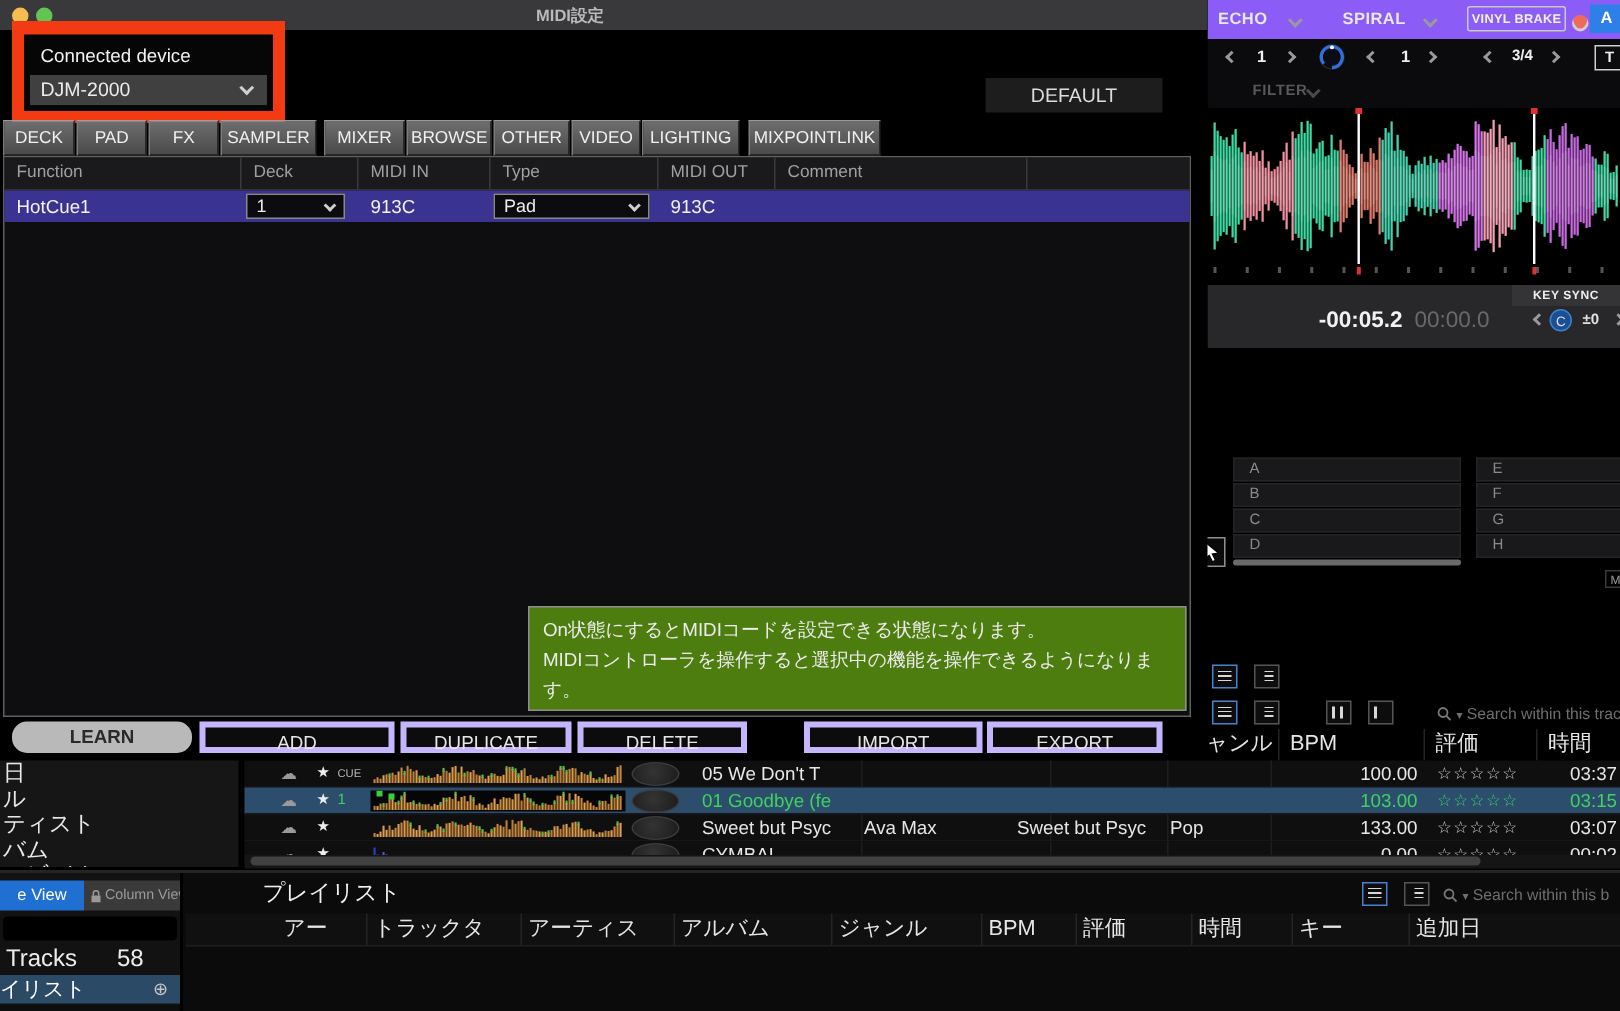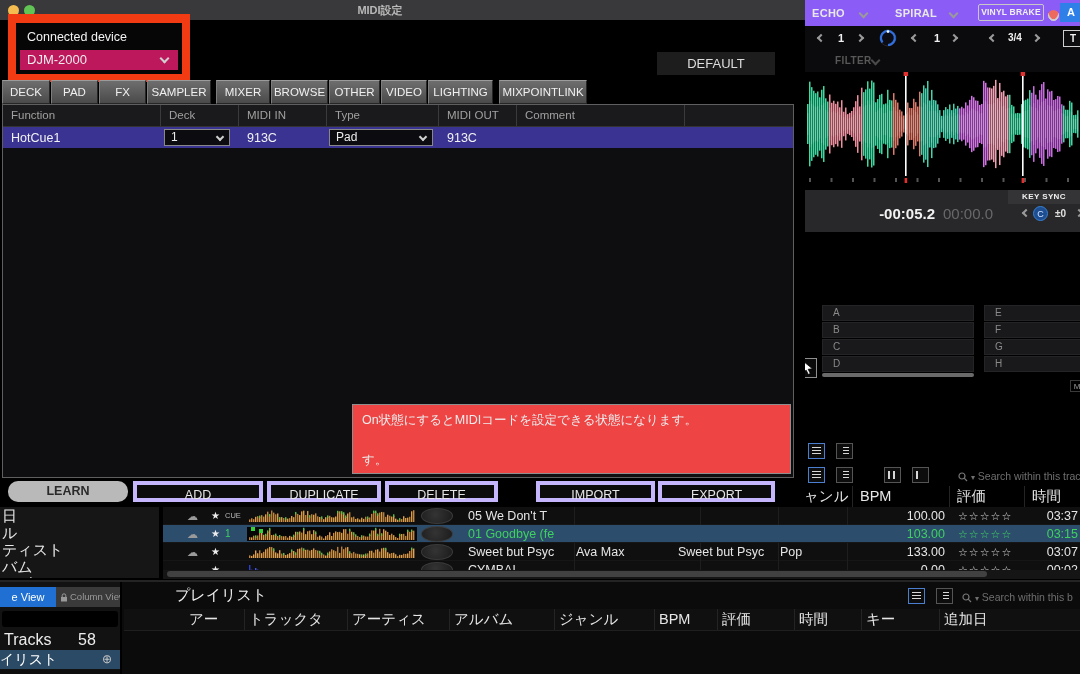--- a/index.html
+++ b/index.html
@@ -16,34 +16,34 @@
   .chev.light{border-color:#cfcfcf;}
 
   
   #dialog{left:0;top:0;width:805px;height:507px;background:#000;}
   #titlebar{left:0;top:0;width:805px;height:20px;background:#39393b;}
   .light{position:absolute;top:5px;width:11px;height:11px;border-radius:50%;}
   #dlg-title{position:absolute;left:0;top:3px;width:760px;text-align:center;font-size:11px;font-weight:bold;color:#b9b9b9;}
   #redbox{left:8px;top:14px;width:182px;height:68px;background:#f23b12;}
   #redbox-inner{left:8px;top:9px;width:166px;height:51px;background:#060606;position:absolute;}
   #conn-label{position:absolute;left:11px;top:7px;font-size:12.5px;color:#f2f2f2;}
-  #device-select{position:absolute;left:4px;top:27px;width:158px;height:20px;background:#be185d;color:#ececec;font-size:13px;}
+  #device-select{position:absolute;left:4px;top:27px;width:158px;height:20px;background:#404040;color:#ececec;font-size:13px;}
   #device-select .val{position:absolute;left:7px;top:2px;}
   #device-select .chev{position:absolute;right:10px;top:5px;border-color:#d0d0d0;}
   #default-btn{left:657px;top:52px;width:118px;height:23px;background:#1d1d1d;color:#dcdcdc;font-size:13px;text-align:center;line-height:23px;}
   #tabs{left:2px;top:80px;height:24px;display:flex;}
   .tab{height:24px;background:linear-gradient(#6e6e6e,#4a4a4a);border:1px solid #262626;border-top-color:#9b9b9b;border-left-color:#7d7d7d;color:#f0f0f0;font-size:11.5px;text-align:center;line-height:22px;margin-right:1px;white-space:nowrap;overflow:hidden;}
   #mtable{left:2px;top:104px;width:792px;height:374px;border:1px solid #5f5f5f;background:#0e0e10;}
   #mtable-head{display:flex;height:22px;background:#1a1a1c;border-bottom:1px solid #333;}
   .hcell{border-right:1px solid #3a3a3c;color:#a0a0a0;font-size:11.5px;line-height:21px;padding-left:8px;overflow:hidden;}
   #mtable-row{display:flex;height:21px;background:#3a3392;align-items:center;}
   .rcell{padding-left:8px;color:#f2f2f2;font-size:12.5px;overflow:hidden;white-space:nowrap;}
   .mini-select{position:relative;height:17px;background:#0c0c10;border:1px solid #888;color:#ececec;font-size:12px;line-height:15px;padding-left:6px;}
   .mini-select .chev{position:absolute;right:6px;top:4px;width:6px;height:6px;border-color:#cfcfcf;}
-  #tooltip{left:352px;top:404px;width:439px;height:70px;background:#ef4444;border:1px solid #8e8e8e;color:#ececec;font-size:12.5px;line-height:1.6;padding:5px 9px;}
+  #tooltip{left:352px;top:404px;width:439px;height:70px;background:#4d7c0f;border:1px solid #8e8e8e;color:#ececec;font-size:12.5px;line-height:1.6;padding:5px 9px;}
   #btnrow .btn{position:absolute;top:481px;height:21px;font-size:12.5px;text-align:center;line-height:21px;color:#e6e6e6;background:#0c0c0c;border:4px solid #c4b5fd;}
   #learn-btn{left:8px;width:120px;background:#b9b9b9 !important;color:#2a2a2a !important;border:none !important;border-radius:10px;font-weight:bold;}
 
   
   #fxbar{left:805px;top:0;width:275px;height:26px;background:#8b5cf6;}
   .fx-label{position:absolute;top:7px;font-size:11px;font-weight:bold;color:#e8e8e8;letter-spacing:.3px;}
   #vinyl-box{position:absolute;left:173px;top:4px;width:66px;height:17px;border:1px solid #c8c8c8;border-radius:2px;color:#f0f0f0;font-size:8.5px;font-weight:bold;text-align:center;line-height:15px;letter-spacing:.2px;}
   #assign-a{position:absolute;left:255px;top:3px;width:22px;height:19px;background:#2e7fe8;color:#fff;font-size:11px;font-weight:bold;text-align:center;line-height:19px;}
   #beatsrow{left:805px;top:26px;width:275px;height:24px;background:#0b0b0d;}
   .num{position:absolute;top:6px;color:#f0f0f0;font-size:11px;font-weight:bold;}
@@ -561,21 +561,21 @@
             <span>Pad</span><span class="chev down"></span>
           </div>
         </div>
         <div class="rcell" style="width:78px">913C</div>
         <div class="rcell" style="flex:1"></div>
       </div>
     </div>
 
     <div id="tooltip" class="abs">
       <span>On状態にするとMIDIコードを設定できる状態になります。</span><br>
-      <br>
+      <span>MIDIコントローラを操作すると選択中の機能を操作できるようになりま</span><br>
       <span>す。</span>
     </div>
 
     <div id="btnrow">
       <div class="btn abs" id="learn-btn">LEARN</div>
       <div class="btn" style="left:133px;width:130px">ADD</div>
       <div class="btn" style="left:267px;width:114px">DUPLICATE</div>
       <div class="btn" style="left:385px;width:113px">DELETE</div>
       <div class="btn" style="left:536px;width:119px">IMPORT</div>
       <div class="btn" style="left:658px;width:117px">EXPORT</div>

